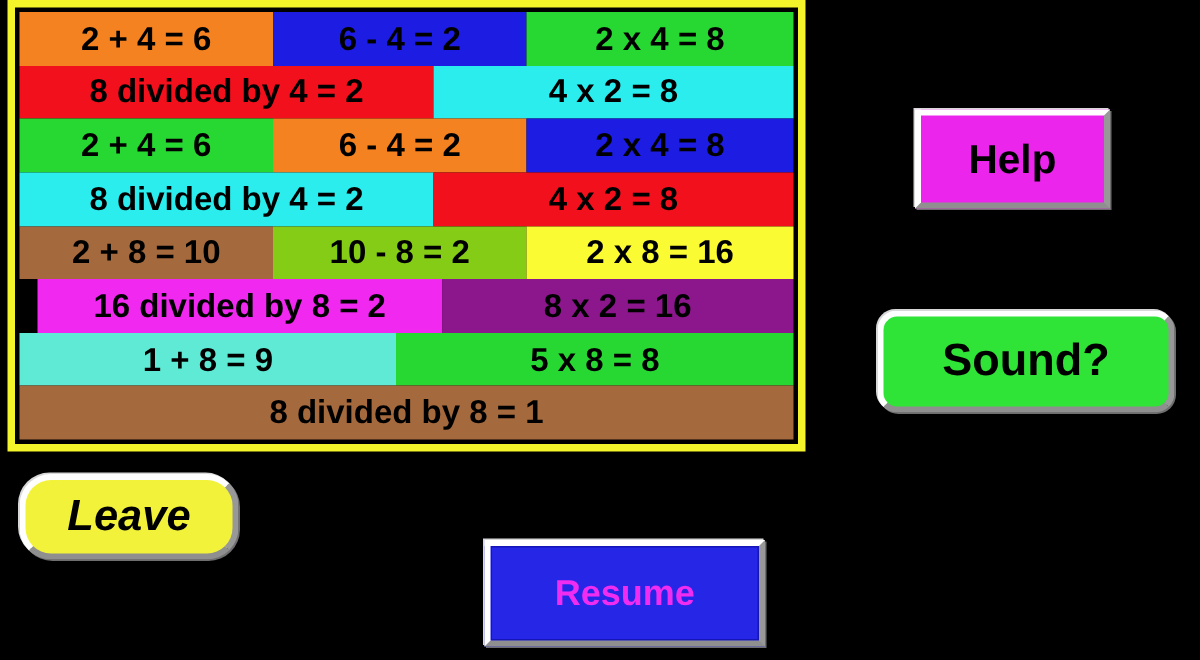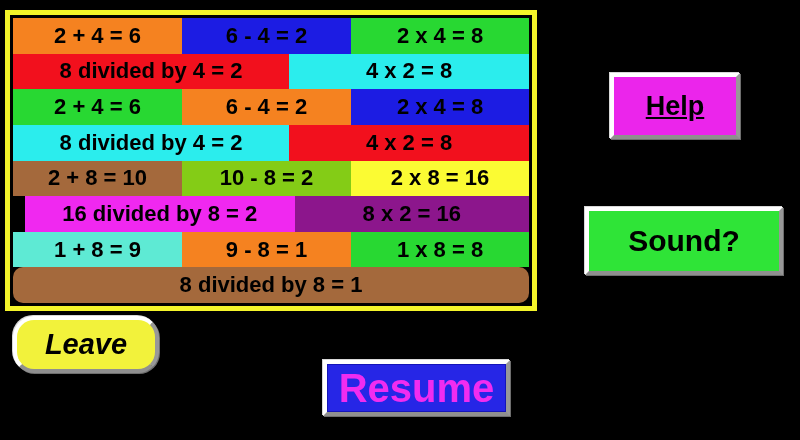--- a/index.html
+++ b/index.html
@@ -7,21 +7,21 @@
     width: 800px; height: 440px;
     background: #000000;
     overflow: hidden;
     font-family: "Liberation Sans", sans-serif;
   }
   body { position: relative; }
 
   
   .board {
     position: absolute;
-    left: 5px; top: 10px;
+    left: 5px; top: 0;
     width: 532px; height: 301px;
     border: 5px solid #F4F42A;
     background: #000000;
     padding: 3px;
     display: flex;
     flex-direction: column;
   }
   .board-row { flex: 1; display: flex; }
   .board-cell {
     display: flex;
@@ -44,24 +44,24 @@
     font-family: "Liberation Sans", sans-serif;
     font-weight: bold;
     border-style: solid;
     border-width: 4px;
     border-color: #ffffff #989898 #8f8f8f #ffffff;
     box-shadow: 1px 1px 0 #6e6e6e, -1px -1px 0 #d8d8d8;
     color: #000000;
     cursor: pointer;
     padding: 0;
   }
-  #help-btn   { left: 610px; top: 73px;  width: 130px; height: 66px; font-size: 27px; text-decoration: underline; }
+  #help-btn   { left: 610px; top: 73px;  width: 130px; height: 66px; font-size: 27px; }
   #sound-btn  { left: 585px; top: 207px; width: 198px; height: 68px; font-size: 30px; }
   #leave-btn  { left: 13px;  top: 316px; width: 146px; height: 57px; font-size: 29px; font-style: italic; }
-  #resume-btn { left: 323px; top: 360px; width: 187px; height: 56px; font-size: 40px;
+  #resume-btn { left: 323px; top: 360px; width: 187px; height: 71px; font-size: 24px;
                 box-shadow: inset 0 0 0 1px #1515b8, 1px 1px 0 #6e6e6e, -1px -1px 0 #d8d8d8; }
 </style>
 </head>
 <body>
 
 <div class="board" id="board" style="border-color: rgb(244, 244, 42);">
     <div class="board-row">
       <div class="board-cell" style="background-color: rgb(245, 130, 32); flex-grow: 169;">2 + 4 = 6</div>
       <div class="board-cell" style="background-color: rgb(28, 28, 227); flex-grow: 169;">6 - 4 = 2</div>
       <div class="board-cell" style="background-color: rgb(40, 216, 50); flex-grow: 178;">2 x 4 = 8</div>
@@ -83,27 +83,26 @@
       <div class="board-cell" style="background-color: rgb(164, 105, 60); flex-grow: 169;">2 + 8 = 10</div>
       <div class="board-cell" style="background-color: #84cc16; flex-grow: 169;">10 - 8 = 2</div>
       <div class="board-cell" style="background-color: rgb(251, 251, 51); flex-grow: 178;">2 x 8 = 16</div>
     </div>
     <div class="board-row">
       <div class="board-cell" style="background-color: rgb(240, 40, 240); flex-grow: 276; margin-left: 12px;">16 divided by 8 = 2</div>
       <div class="board-cell" style="background-color: rgb(140, 22, 140); flex-grow: 240;">8 x 2 = 16</div>
     </div>
     <div class="board-row">
       <div class="board-cell" style="background-color: #5eead4; flex-grow: 169;">1 + 8 = 9</div>
-      <div class="board-cell" style="background-color: rgb(245, 130, 32); flex-grow: 169;">9 - 8 = 1</div>
-      <div class="board-cell" style="background-color: rgb(40, 216, 50); flex-grow: 178;">1 x 8 = 8</div>
+      <div class="board-cell" style="background-color: rgb(40, 216, 50); flex-grow: 178;">5 x 8 = 8</div>
     </div>
     <div class="board-row">
-      <div class="board-cell" style="background-color: rgb(164, 105, 60); flex-grow: 276; border-radius: 10px;">8 divided by 8 = 1</div>
+      <div class="board-cell" style="background-color: rgb(164, 105, 60); flex-grow: 276;">8 divided by 8 = 1</div>
     </div>
   </div>
 
 <button class="btn" id="help-btn" style="background-color: rgb(235, 37, 235); color: rgb(0, 0, 0);">Help</button>
 
-<button class="btn" id="sound-btn" style="background-color: rgb(47, 228, 55); color: rgb(0, 0, 0);">Sound?</button>
+<button class="btn" id="sound-btn" style="background-color: rgb(47, 228, 55); color: rgb(0, 0, 0); border-radius: 13px;">Sound?</button>
 
 <button class="btn" id="leave-btn" style="background-color: rgb(242, 242, 59); color: rgb(0, 0, 0); border-radius: 21px;">Leave</button>
 
 <button class="btn" id="resume-btn" style="background-color: rgb(38, 38, 230); color: rgb(240, 44, 240);">Resume</button>
 
 </body></html>

